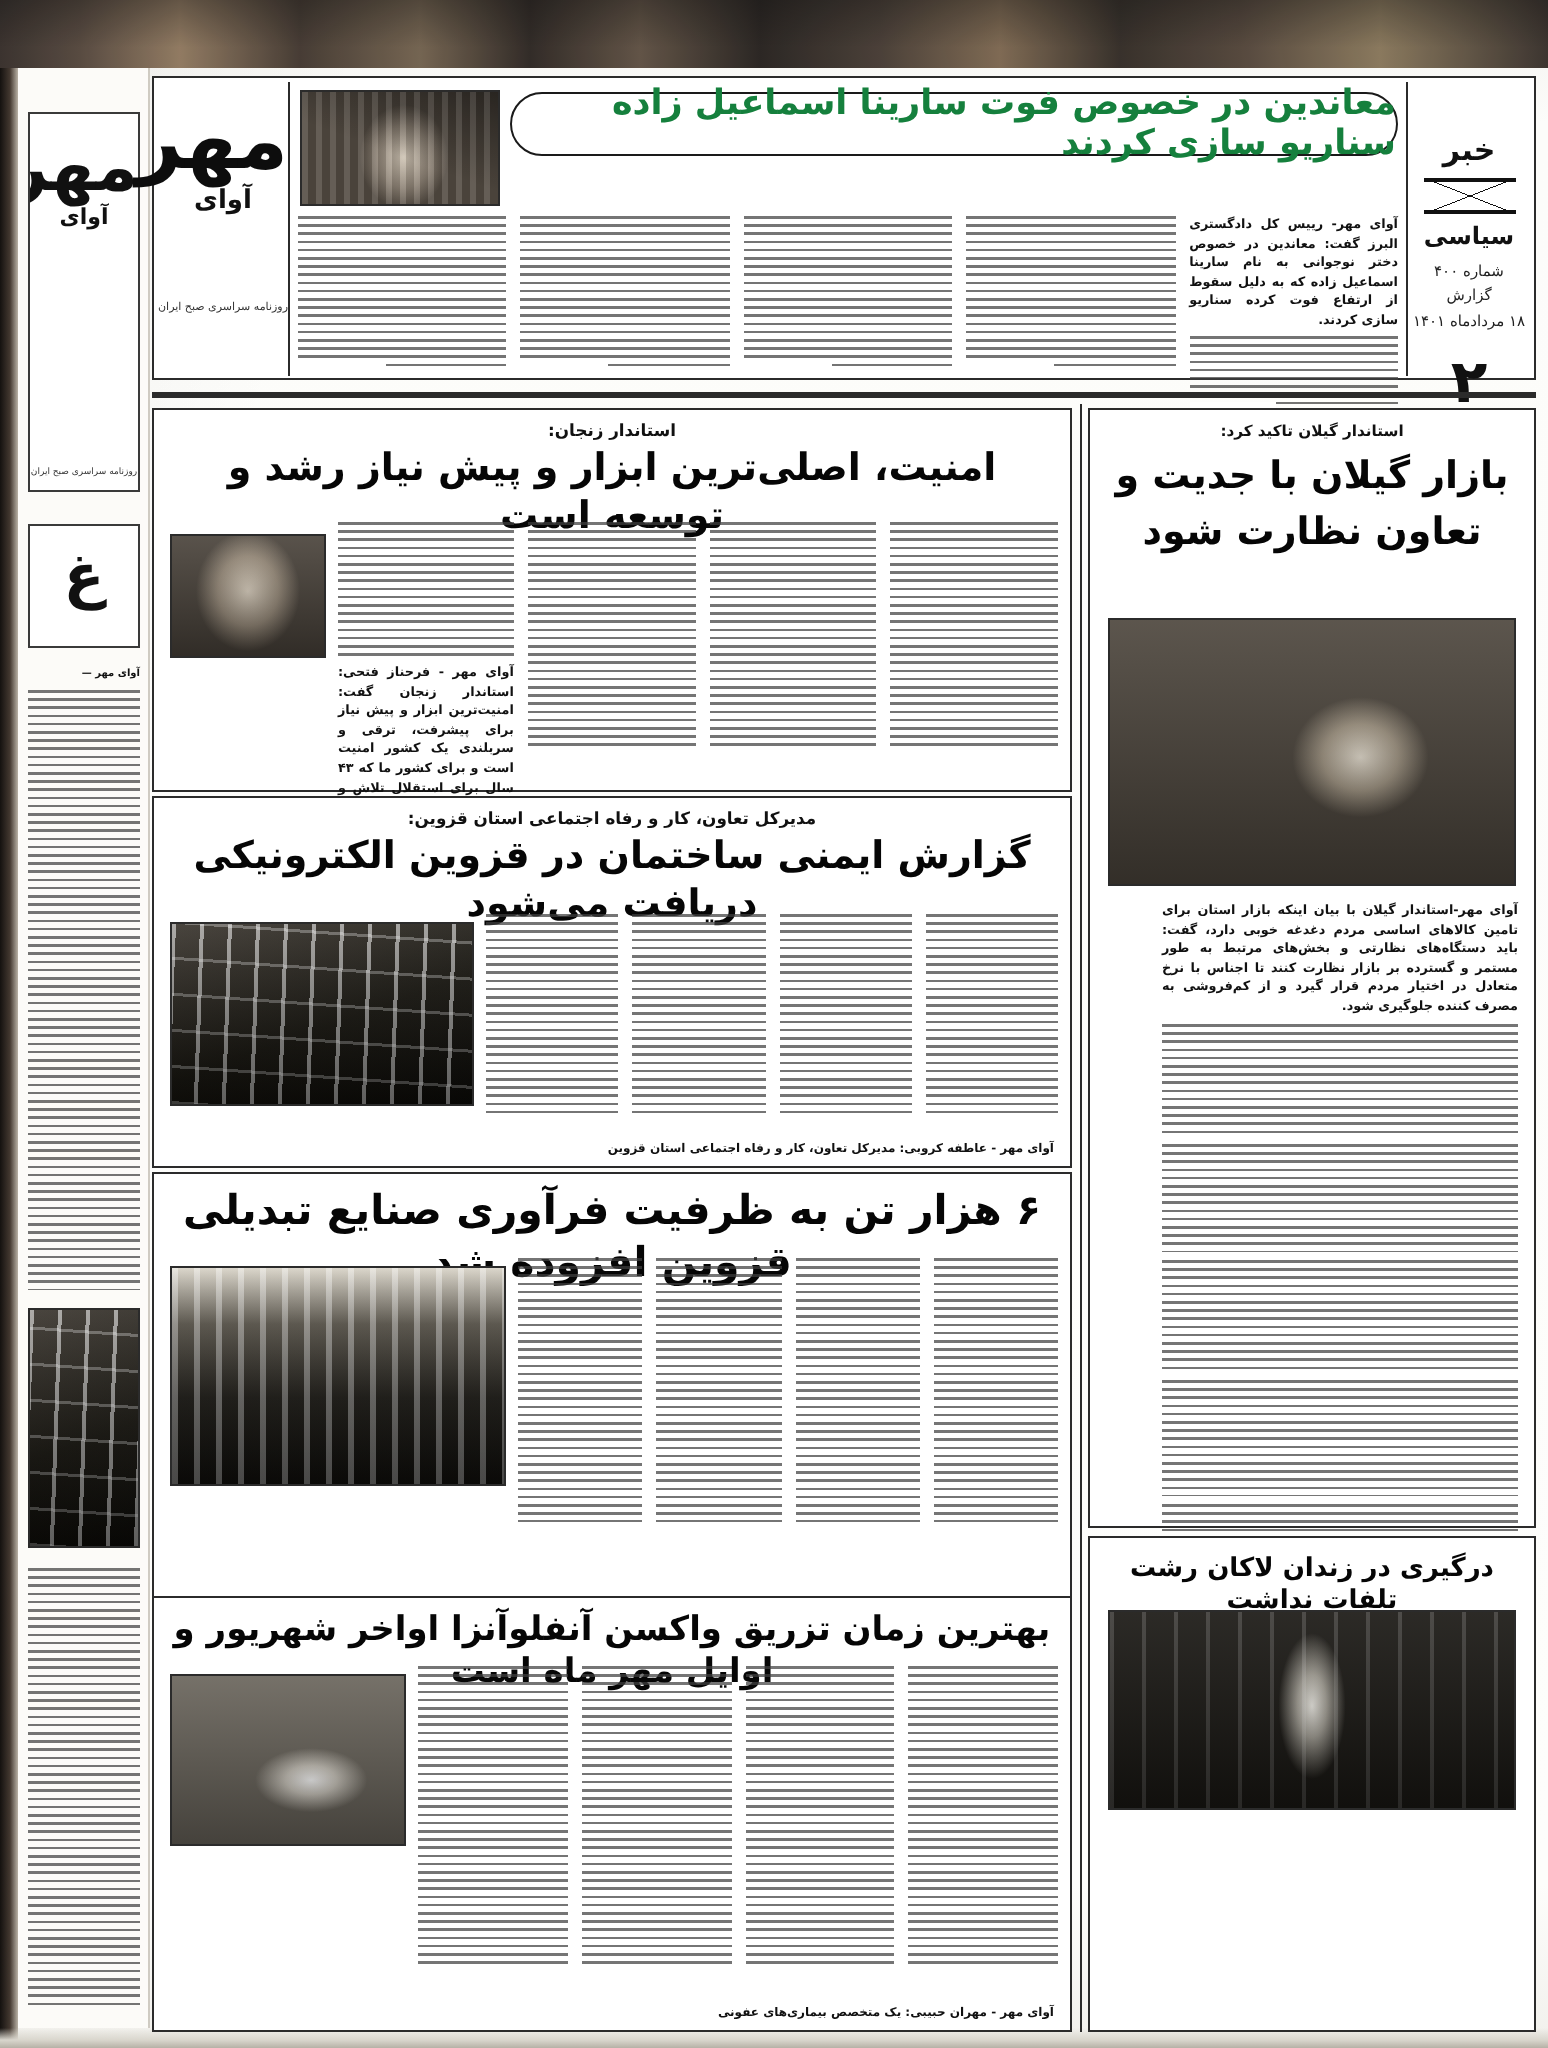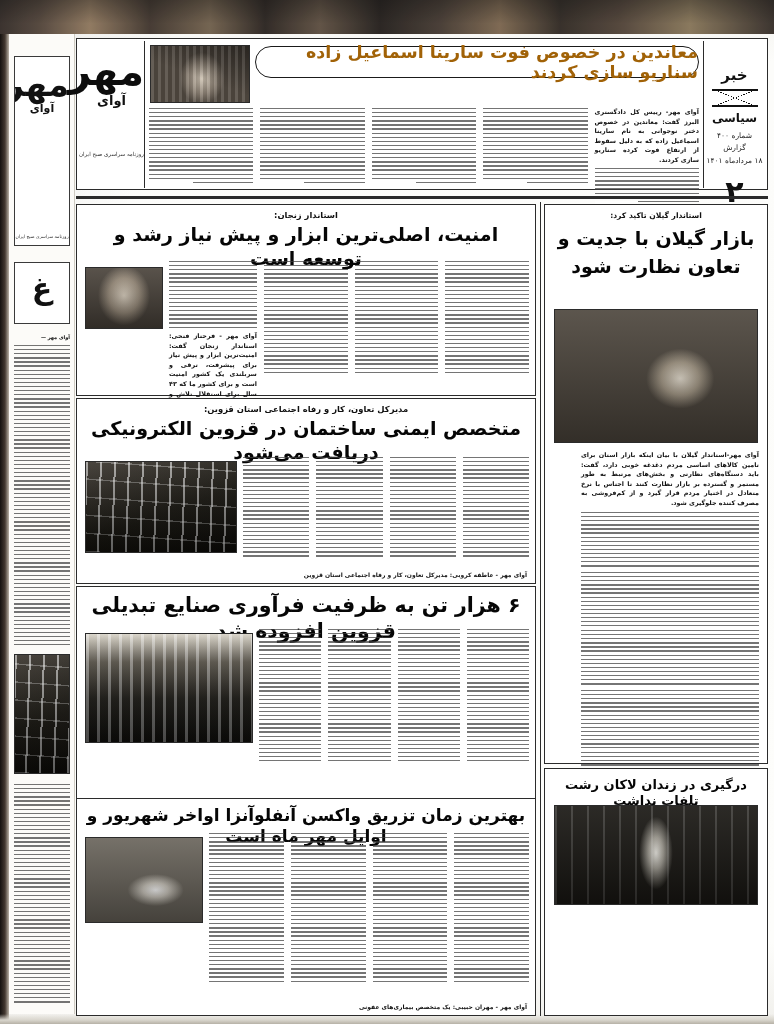--- a/index.html
+++ b/index.html
@@ -124,21 +124,21 @@
 
   .banner-inner {
     position: absolute; top: 3px; left: 70px; right: 66px; bottom: 3px;
   }
   .headline-lead {
     position: absolute; top: 4px; left: 108px; right: 2px; height: 32px;
     border: 1.5px solid #1a1a1a; border-radius: 16px;
     display: flex; align-items: center; justify-content: center;
   }
   .headline-lead span {
-    font-size: 17.5px; font-weight: 700; color: #a16207; letter-spacing: -0.3px;
+    font-size: 17.5px; font-weight: 700; color: #15803d; letter-spacing: -0.3px;
   }
   .lead-photo {
     position: absolute; top: 3px; left: 3px; width: 100px; height: 58px;
     border: 1px solid #2b2b2b;
     background:
       radial-gradient(ellipse 22px 26px at 52% 58%, #cfc4b4 0%, #8d8275 60%, #544c43 100%),
       linear-gradient(180deg, #6d6a63 0%, #3a3731 38%, #25231f 100%);
   }
   .lead-photo::after {
     content: ""; position: absolute; inset: 0;
@@ -331,21 +331,21 @@
             <span class="txt dense" style="height:68px;"></span>
             <div class="byline" style="margin-top:3px;">آوای مهر - فرحناز فتحی: استاندار زنجان گفت: امنیت‌ترین ابزار و پیش نیاز برای پیشرفت، ترقی و سربلندی یک کشور امنیت است و برای کشور ما که ۴۳ سال برای استقلال تلاش و استقلال تلاش دارد، این مسأله مهم و پررنگ‌تر است.</div>
           </div>
         </div>
       </div>
     </div>
 
     <div class="box" style="top:360px;left:0;width:460px;height:186px;">
       <div style="padding:5px 6px 0;">
         <div class="kicker">مدیرکل تعاون، کار و رفاه اجتماعی استان قزوین:</div>
-        <div class="head-1" style="font-size:19px;margin-top:3px;">متخصص ایمنی ساختمان در قزوین الکترونیکی دریافت می‌شود</div>
+        <div class="head-1" style="font-size:19px;margin-top:3px;">گزارش ایمنی ساختمان در قزوین الکترونیکی دریافت می‌شود</div>
       </div>
       <div class="photo ph-building" style="position:absolute;top:62px;left:8px;width:152px;height:92px;"></div>
       <div style="position:absolute;top:58px;left:166px;right:6px;bottom:22px;">
         <div class="cols">
           <div class="col">
               <span class="txt dense" style="height:100px;"></span>
             </div>
           <div class="col">
               <span class="txt dense" style="height:100px;"></span>
             </div>

